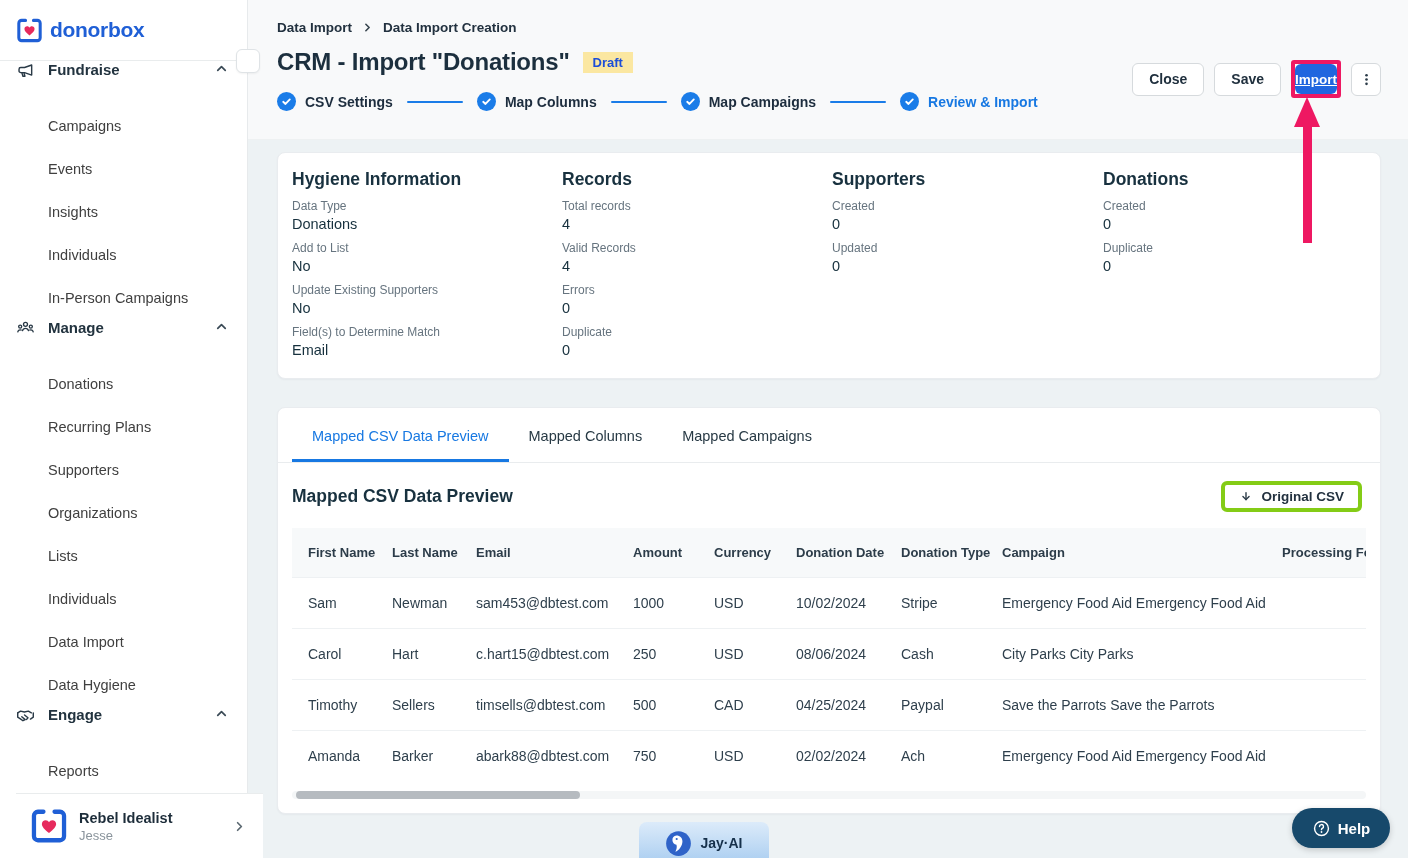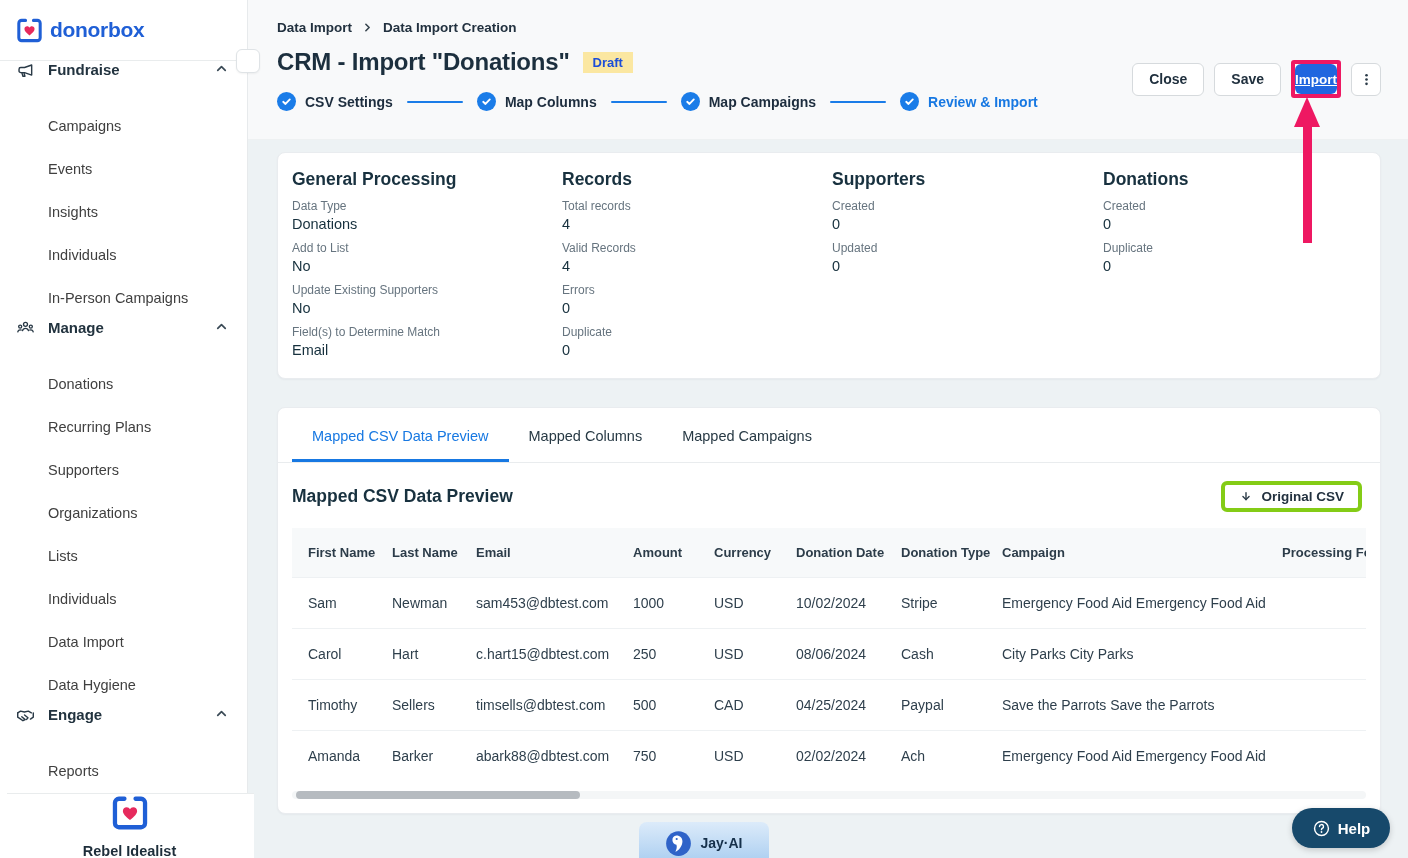--- a/index.html
+++ b/index.html
@@ -11,21 +11,21 @@
   #sidebar { position:absolute; left:0; top:0; width:248px; height:858px; background:#fff; border-right:1px solid #e7eaec; z-index:2; }
   .logo-row { height:61px; display:flex; align-items:center; padding-left:16px; gap:7px; border-bottom:1px solid #e9eced; }
   .logo-icon svg { width:27px; height:27px; }
   .logo-text { font-size:21px; font-weight:700; color:#1f5fd6; letter-spacing:-.3px; }
   #collapse-btn { position:absolute; left:236px; top:49px; width:24px; height:24px; background:#fff; border:1px solid #dfe3e6; border-radius:6px; display:flex; align-items:center; justify-content:center; z-index:10; box-shadow:0 1px 2px rgba(0,0,0,.05); cursor:pointer; }
   .nav-section { height:43px; display:flex; padding:0 18px 0 16px; gap:13px; cursor:pointer; }
   .nav-icon svg { width:19px; height:19px; }
   .nav-label { flex:1; font-size:15px; font-weight:700; color:#22333f; }
   .nav-chevron svg { width:15px; height:15px; }
   .nav-sub { height:43px; display:flex; align-items:center; padding-left:48px; font-size:14.5px; color:#404040; cursor:pointer; }
-  #account { position:absolute; bottom:0; left:7px; width:100%; border-top:1px solid #e9eced; height:65px; display:flex; align-items:center; padding:0 16px 0 14px; gap:11px; cursor:pointer; background:#fff;flex-direction:column; }
+  #account { position:absolute; bottom:0; left:16px; width:100%; border-top:1px solid #e9eced; height:65px; display:flex; align-items:center; padding:0 16px 0 14px; gap:11px; cursor:pointer; background:#fff; }
   .acct-icon svg { width:38px; height:38px; }
   .acct-texts { flex:1; }
   .acct-org { font-size:14.5px; font-weight:700; color:#1d2d3a; }
   .acct-user { font-size:13px; color:#8a949c; margin-top:2px; }
   .acct-chevron svg { width:15px; height:15px; }
 
   
   #main { position:absolute; left:248px; top:0; width:1160px; height:858px; }
   #topbar { background:#f8f9fa; padding:20px 27px 0 29px; height:140px; position:relative; border-bottom:1px solid #eef1f2; }
   .breadcrumb { display:flex; align-items:center; gap:9px; font-size:13.5px; font-weight:700; color:#22313f; }
@@ -281,21 +281,21 @@
           </span>
     <span class="step-label">Review &amp; Import</span>
   </div>
 </div>
   </div>
 
   <div id="content">
 
     <div class="card" id="summary-card">
   <div class="sum-col">
-    <h3 class="sum-title">General Processing</h3>
+    <h3 class="sum-title">Hygiene Information</h3>
 
   <div class="sum-field">
     <div class="sum-label">Data Type</div>
     <div class="sum-value">Donations</div>
   </div>
 
   <div class="sum-field">
     <div class="sum-label">Add to List</div>
     <div class="sum-value">No</div>
   </div>

